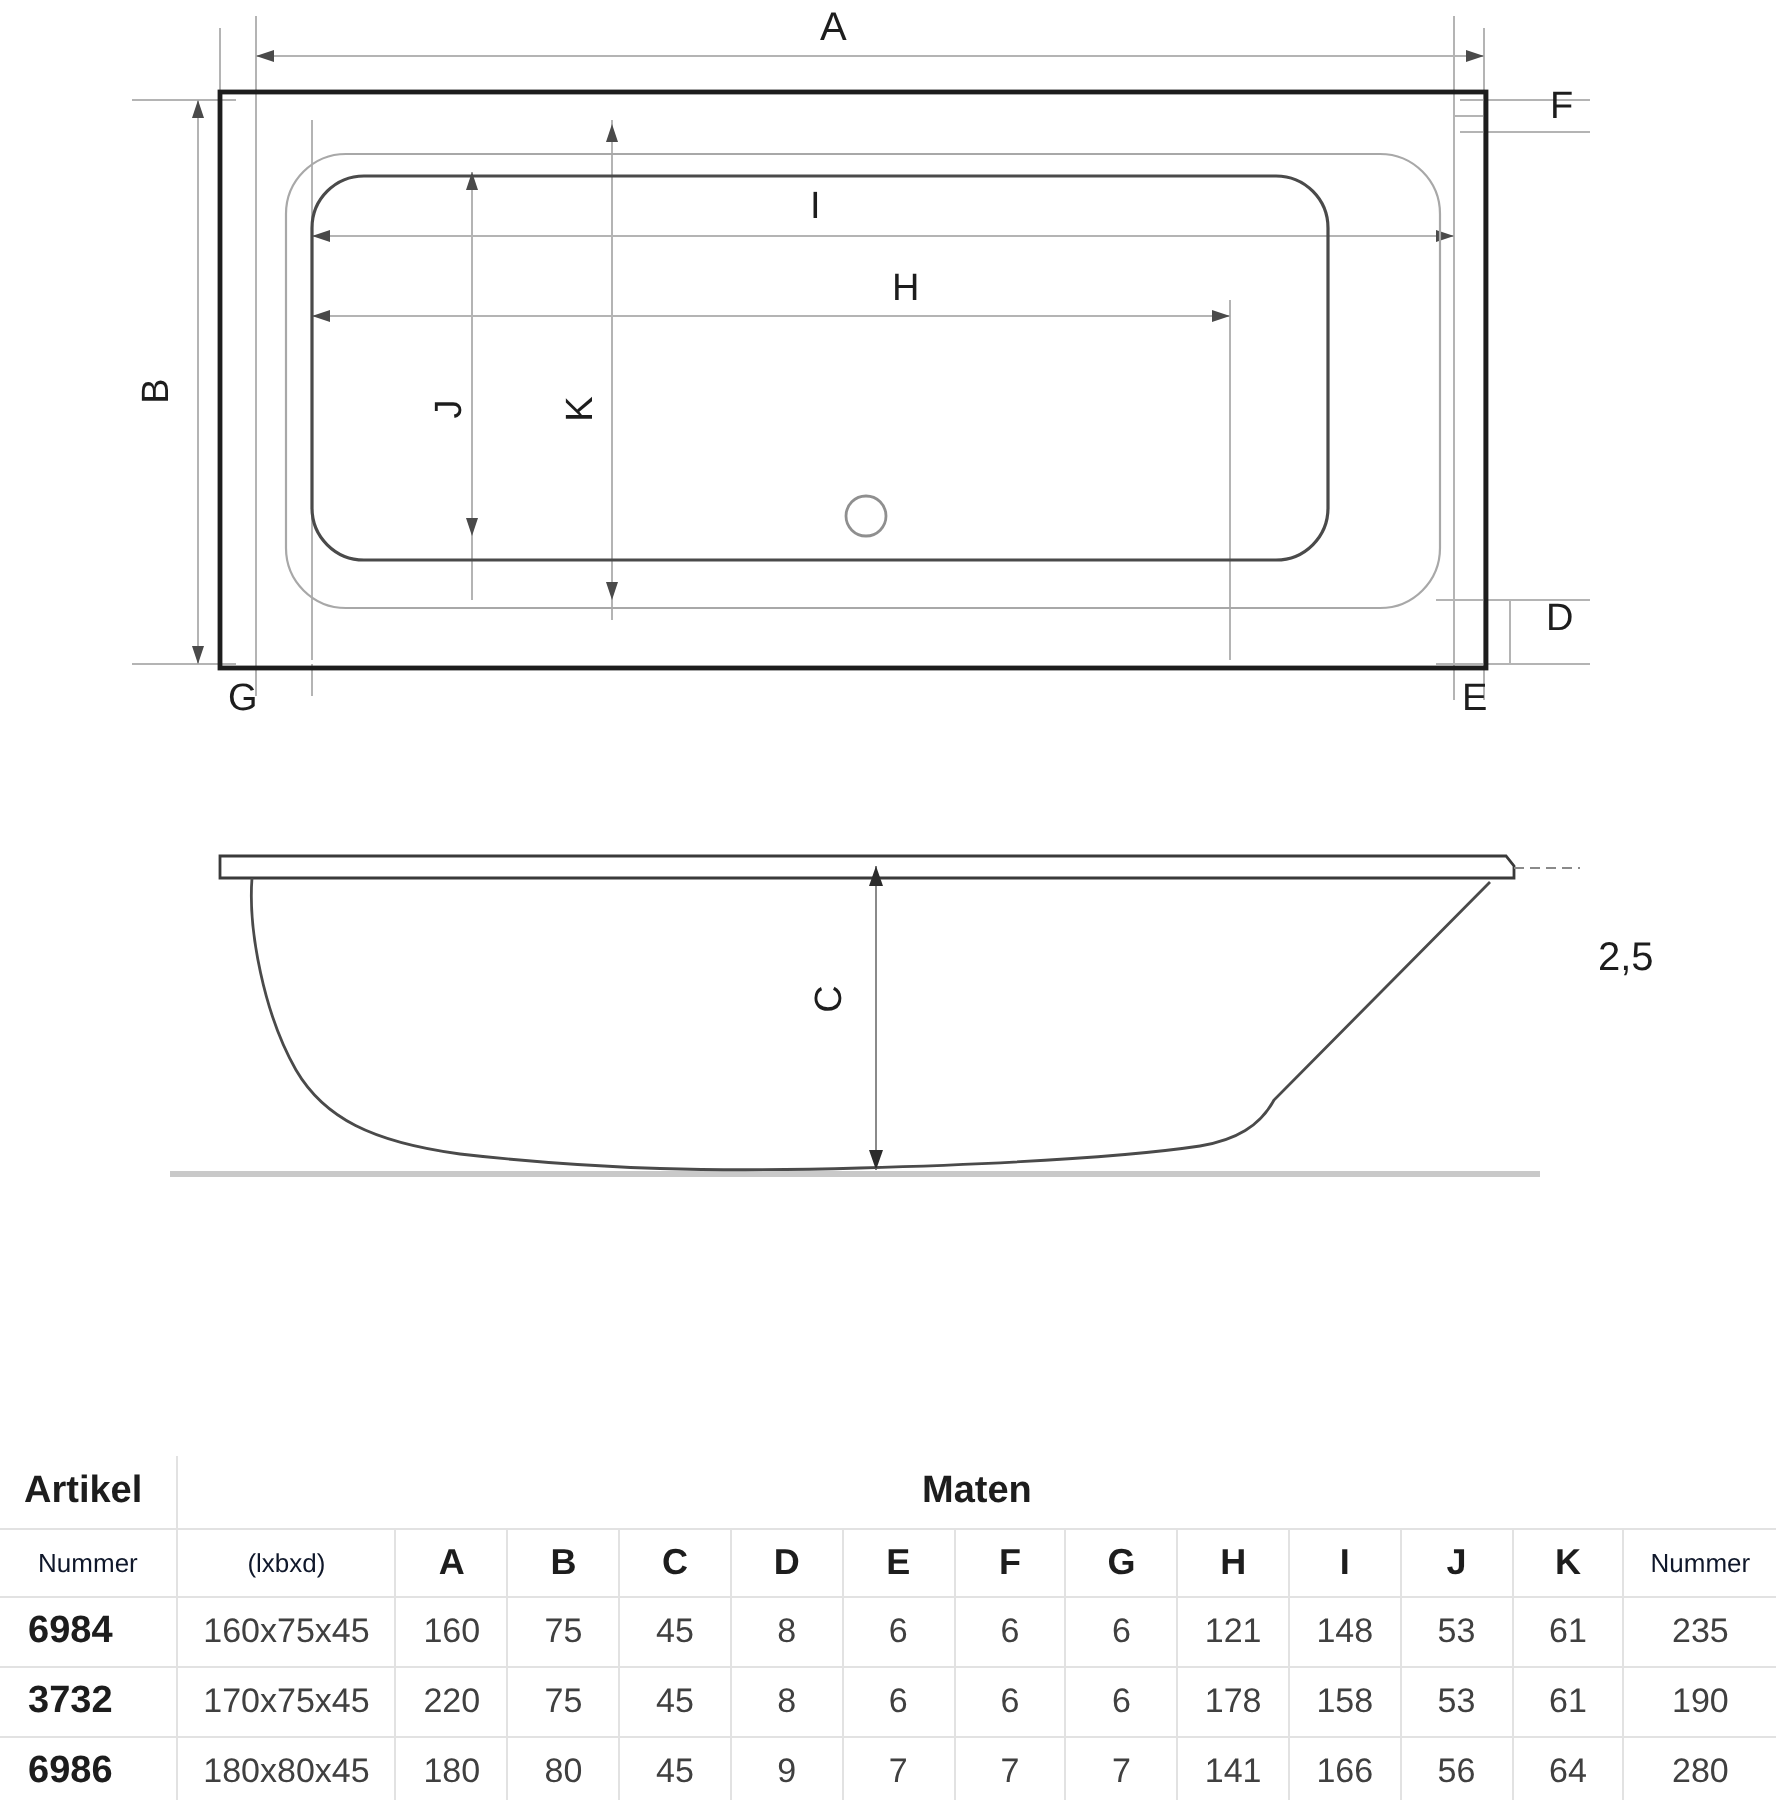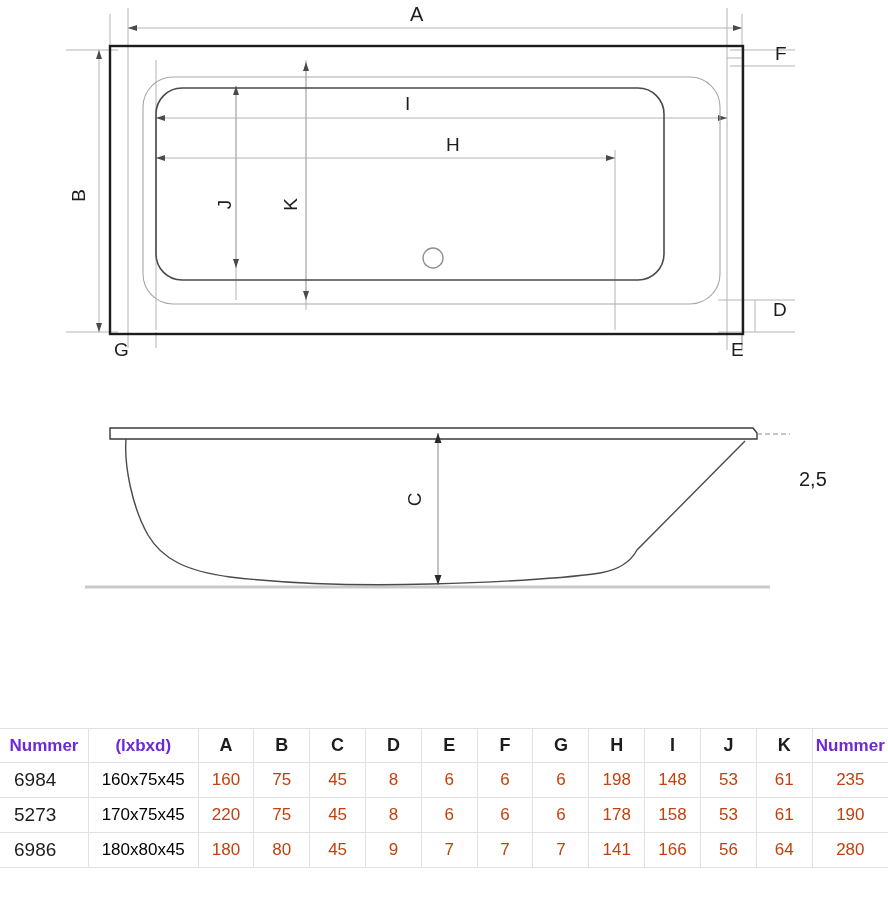--- a/index.html
+++ b/index.html
@@ -69,43 +69,42 @@
     color:#1d1d1d;
     text-align:left;
     padding-left:12px;
   }
   .cell-maten{
     font-size:19px;
     font-weight:bold;
     color:#1d1d1d;
   }
   .sub-head .sub-soft{
-    font-size:17px;
-    color:#6d28d9;
-    font-weight:bold;
+    font-size:13px;
+    color:#0f172a;
   }
   .sub-head .sub-letter{
     font-size:18px;
     font-weight:bold;
     color:#1d1d1d;
   }
   td.num{
     font-size:19px;
-    font-weight:normal;
+    font-weight:bold;
     color:#1d1d1d;
     text-align:left;
     padding-left:14px;
   }
   td.val{
     font-size:17px;
-    color:#c2410c;
+    color:#404040;
   }
   td.dims{
     font-size:17px;
-    color:#000000;
+    color:#404040;
   }
   tr.data-row td{height:34px;}
   table tr td:first-child, table tr th:first-child{border-left:none;}
   table tr td:last-child, table tr th:last-child{border-right:none;}
 </style>
 </head>
 <body>
 
 <div id="page">
 
@@ -221,20 +220,24 @@
           <col style="width:53px">
         <col style="width:53px">
           <col style="width:53px">
           <col style="width:53px">
         <col style="width:53px">
           <col style="width:53px">
         <col style="width:72px">
       </colgroup>
 
       <tbody>
+          <tr class="top-head">
+        <th class="cell-artikel">Artikel</th>
+        <th class="cell-maten" colspan="13">Maten</th>
+      </tr>
 
       <tr class="sub-head">
         <th class="sub-soft">Nummer</th>
         <th class="sub-soft">(lxbxd)</th>
         <th class="sub-letter">A</th>
         <th class="sub-letter">B</th>
         <th class="sub-letter">C</th>
         <th class="sub-letter">D</th>
         <th class="sub-letter">E</th>
         <th class="sub-letter">F</th>
@@ -249,29 +252,29 @@
       <tr class="data-row">
         <td class="num">6984</td>
         <td class="dims">160x75x45</td>
         <td class="val">160</td>
         <td class="val">75</td>
         <td class="val">45</td>
         <td class="val">8</td>
         <td class="val">6</td>
         <td class="val">6</td>
         <td class="val">6</td>
-        <td class="val">198</td>
+        <td class="val">121</td>
         <td class="val">148</td>
         <td class="val">53</td>
         <td class="val">61</td>
         <td class="val">235</td>
       </tr>
 
       <tr class="data-row">
-        <td class="num">5273</td>
+        <td class="num">3732</td>
         <td class="dims">170x75x45</td>
         <td class="val">220</td>
         <td class="val">75</td>
         <td class="val">45</td>
         <td class="val">8</td>
         <td class="val">6</td>
         <td class="val">6</td>
         <td class="val">6</td>
         <td class="val">178</td>
         <td class="val">158</td>

